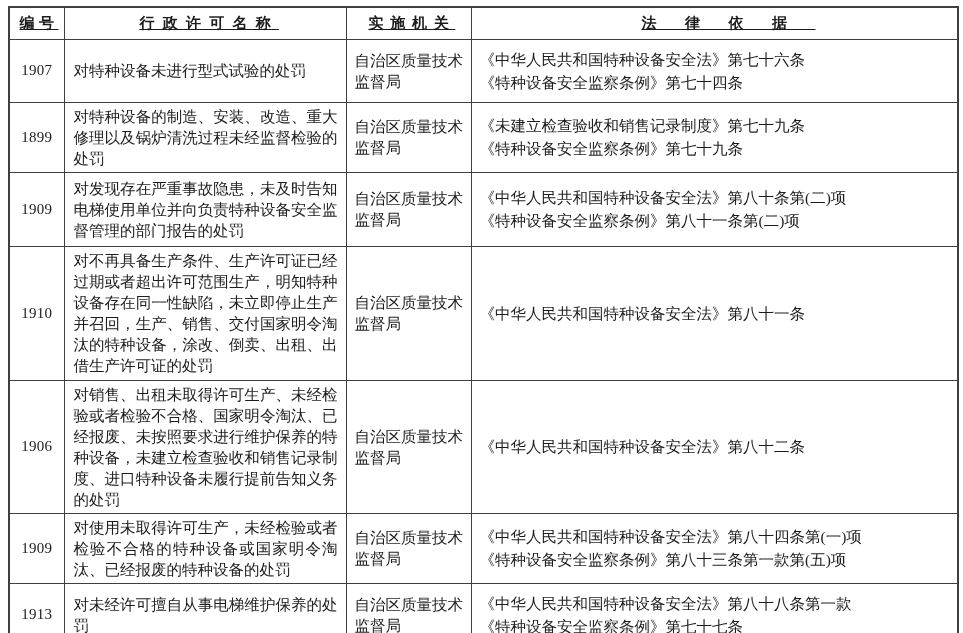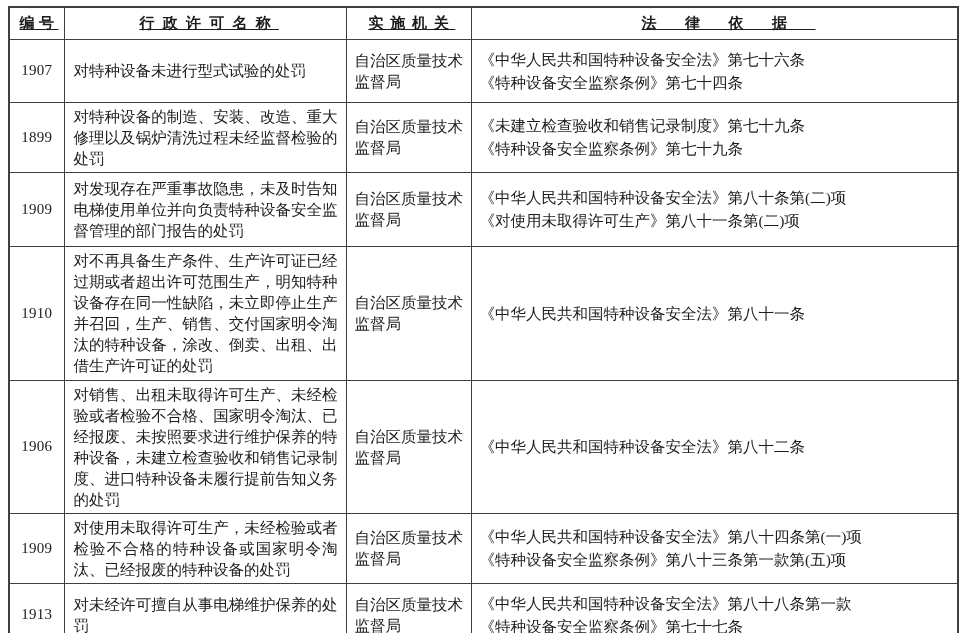--- a/index.html
+++ b/index.html
@@ -103,21 +103,21 @@
             <div class="legal-line">《未建立检查验收和销售记录制度》第七十九条</div>
             <div class="legal-line">《特种设备安全监察条例》第七十九条</div>
           </td>
         </tr>
         <tr style="height: 74px;">
           <td class="c-id">1909</td>
           <td class="c-name">对发现存在严重事故隐患，未及时告知电梯使用单位并向负责特种设备安全监督管理的部门报告的处罚</td>
           <td class="c-agency">自治区质量技术监督局</td>
           <td class="c-legal">
             <div class="legal-line">《中华人民共和国特种设备安全法》第八十条第(二)项</div>
-            <div class="legal-line">《对使用未取得许可生产》第八十一条第(二)项</div>
+            <div class="legal-line">《特种设备安全监察条例》第八十一条第(二)项</div>
           </td>
         </tr>
         <tr style="height: 134px;">
           <td class="c-id">1910</td>
           <td class="c-name">对不再具备生产条件、生产许可证已经过期或者超出许可范围生产，明知特种设备存在同一性缺陷，未立即停止生产并召回，生产、销售、交付国家明令淘汰的特种设备，涂改、倒卖、出租、出借生产许可证的处罚</td>
           <td class="c-agency">自治区质量技术监督局</td>
           <td class="c-legal">
             <div class="legal-line">《中华人民共和国特种设备安全法》第八十一条</div>
           </td>
         </tr>

